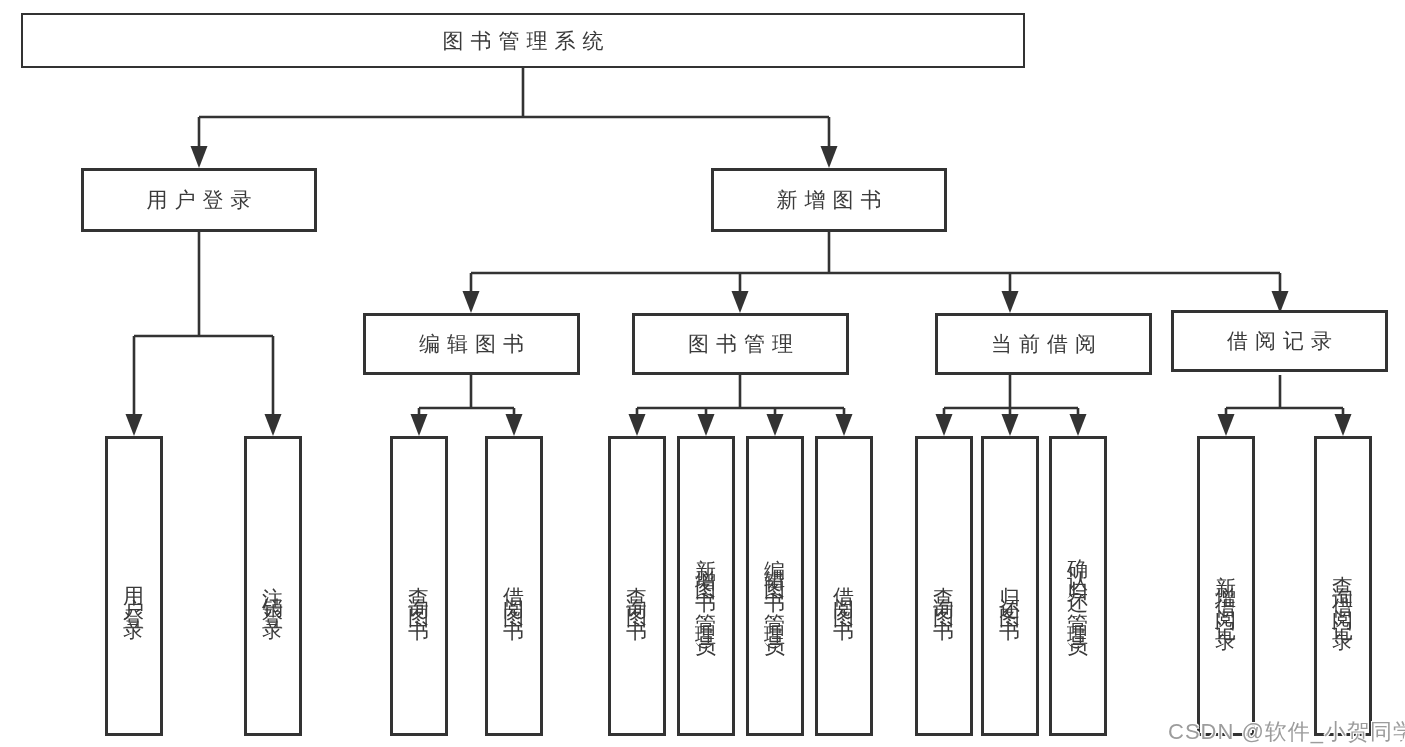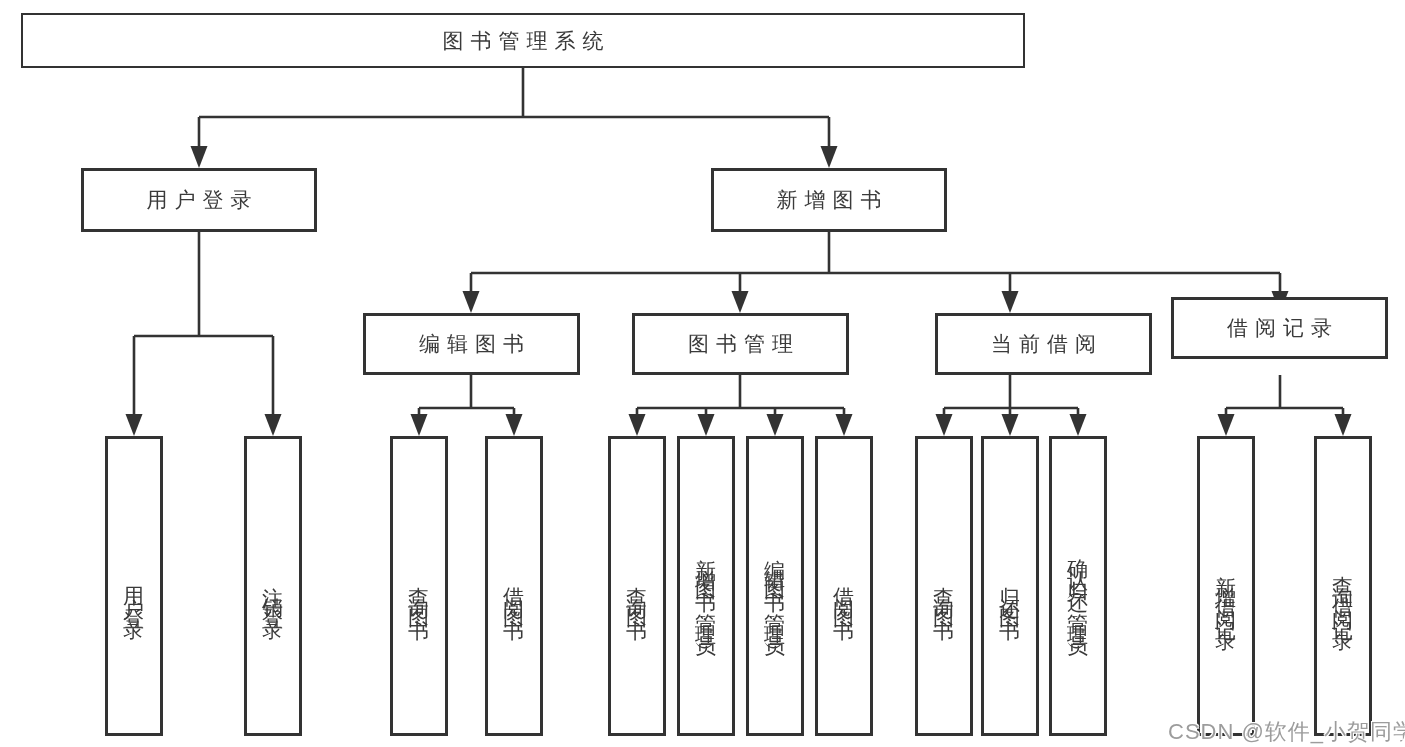--- a/index.html
+++ b/index.html
@@ -111,21 +111,21 @@
 
   <div class="node hbox" style="left:363px; top:313px; width:217px; height:62px;">
     <span class="lbl">编辑图书</span>
   </div>
   <div class="node hbox" style="left:632px; top:313px; width:217px; height:62px;">
     <span class="lbl">图书管理</span>
   </div>
   <div class="node hbox" style="left:935px; top:313px; width:217px; height:62px;font-family:Liberation Serif, serif;">
     <span class="lbl">当前借阅</span>
   </div>
-  <div class="node hbox" style="left:1171px; top:297px; width:217px; height:62px;align-items:center;">
+  <div class="node hbox" style="left:1171px; top:310px; width:217px; height:62px;align-items:center;">
     <span class="lbl">借阅记录</span>
   </div>
 
   <div class="node vbox" style="left:105px;">
     <span class="lbl">用户登录</span>
   </div>
   <div class="node vbox" style="left:244px;">
     <span class="lbl">注销登录</span>
   </div>
 

